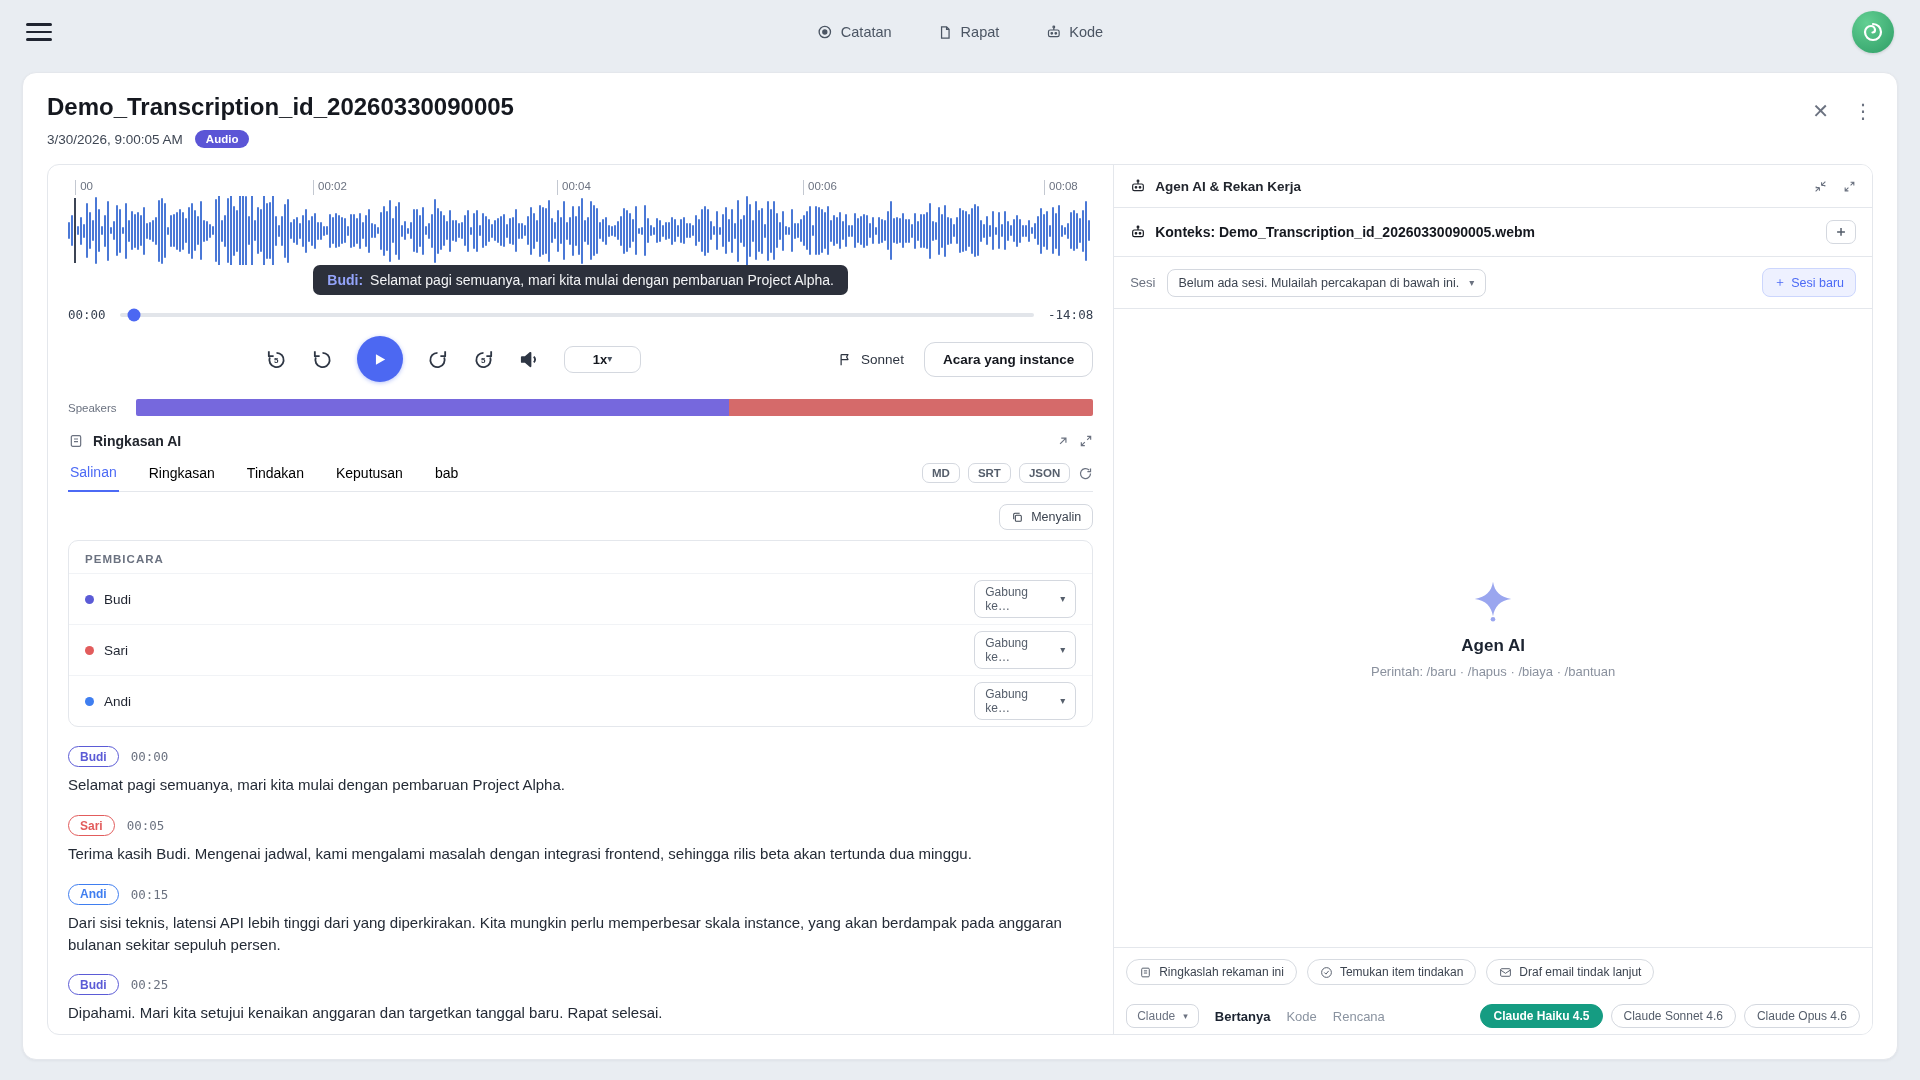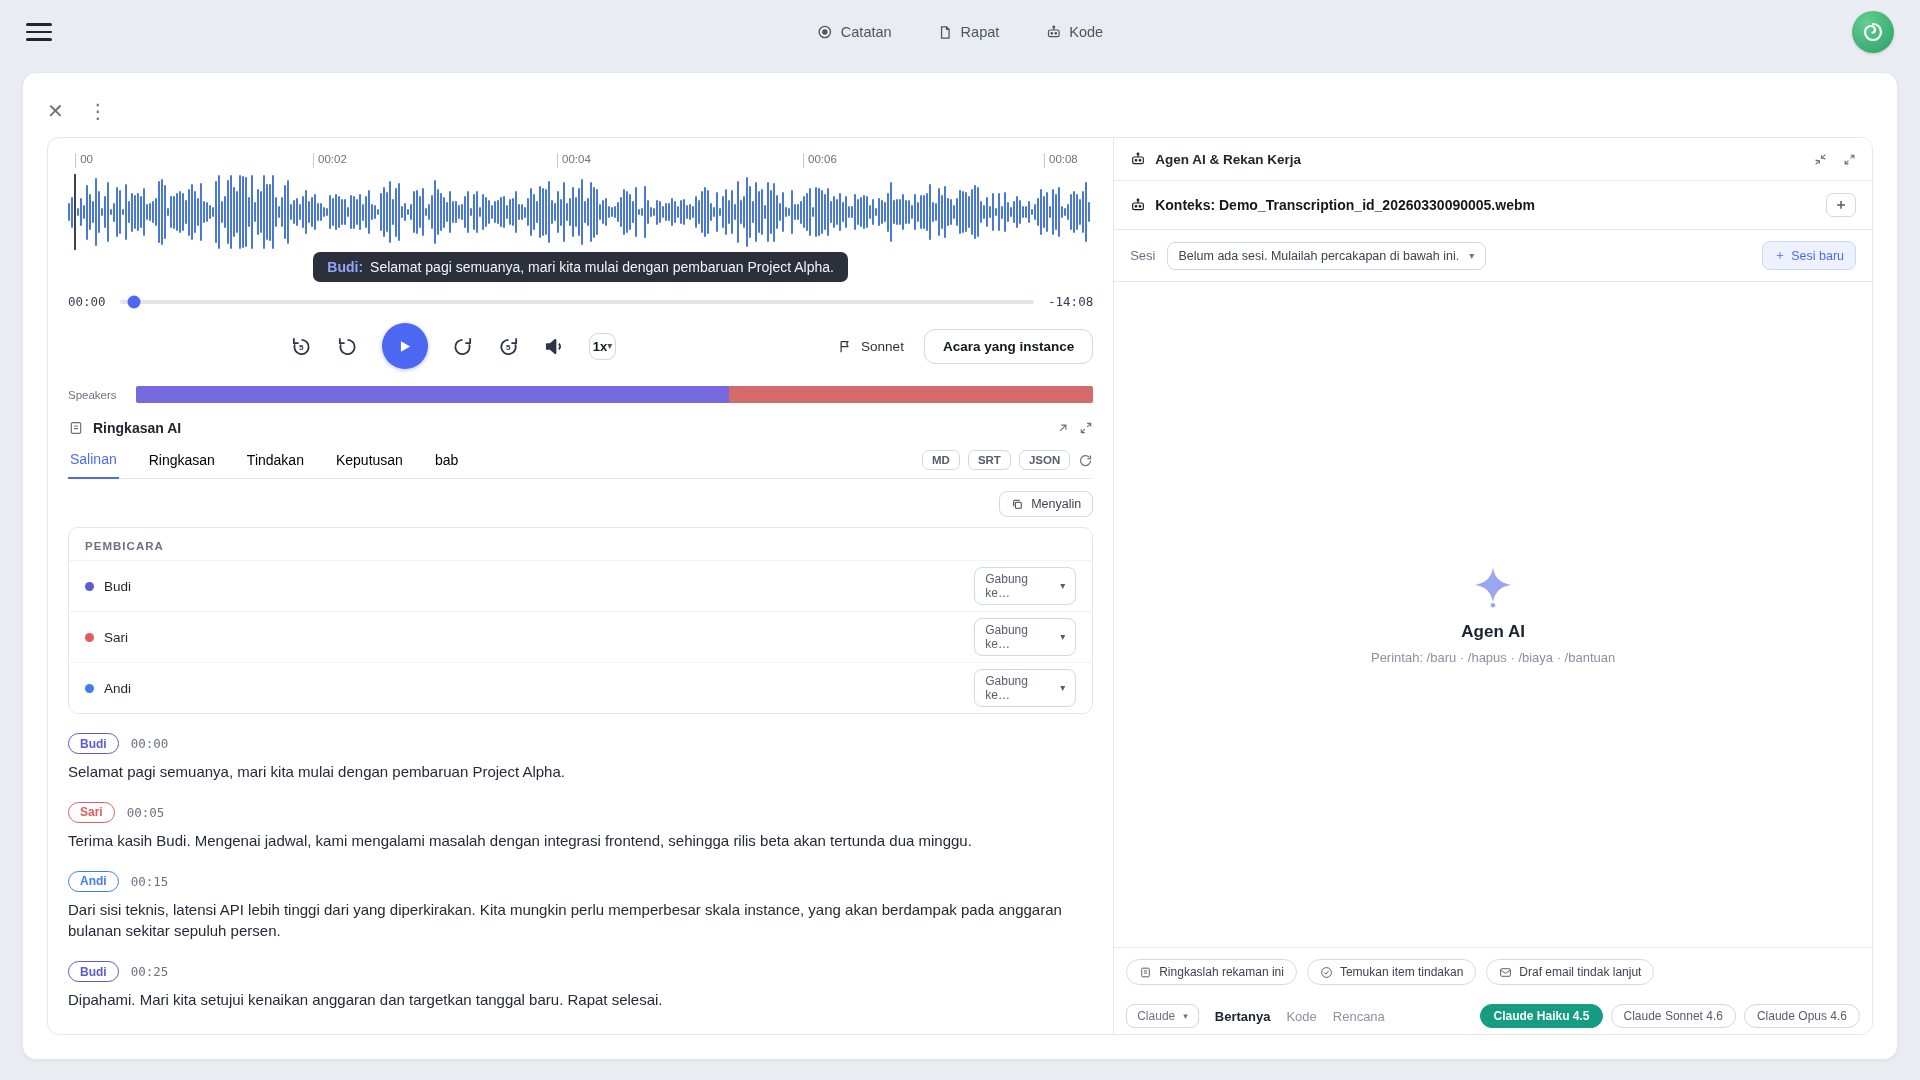--- a/index.html
+++ b/index.html
@@ -40,21 +40,21 @@
 .tooltip{align-self:center;margin-top:0;background:rgba(28,32,44,.93);color:#f3f4f6;font-size:14px;padding:7px 14px;border-radius:7px;display:flex;gap:7px;white-space:nowrap;z-index:2}
 .tooltip .spk{color:#94a4fb;font-weight:700}
 .progress-row{display:flex;align-items:center;gap:14px;margin-top:12px;font-size:12.5px;color:#374151;font-family:"DejaVu Sans Mono",monospace}
 .track{flex:1;height:4px;background:#e2e5ea;border-radius:2px;position:relative;cursor:pointer}
 .knob{position:absolute;left:1.6%;top:50%;transform:translate(-50%,-50%);width:13px;height:13px;background:#4c68f2;border-radius:50%}
 .controls-row{display:flex;align-items:center;margin-top:14px}
 .cgroup{display:flex;align-items:center;gap:23px;margin:0 auto}
 .icon-btn{color:#2e3644;cursor:pointer;position:relative}
 .icon-btn .num{position:absolute;left:50%;top:55%;transform:translate(-50%,-50%);font-size:8px;font-weight:700}
 .play{width:46px;height:46px;border-radius:50%;background:#4c68f2;display:flex;align-items:center;justify-content:center;cursor:pointer;box-shadow:0 1px 4px rgba(76,104,242,.4)}
-.speed{border:1px solid #d4d8df;border-radius:9px;padding:5px 3px;font-size:13px;font-weight:700;display:flex;align-items:center;color:#15181f;cursor:pointer}
+.speed{border:1px solid #d4d8df;border-radius:9px;padding:5px 28px;font-size:13px;font-weight:700;display:flex;align-items:center;color:#15181f;cursor:pointer}
 .speed .icon{font-size:10px;color:#4b5563}
 .right-controls{display:flex;align-items:center;gap:20px}
 .tandai{display:flex;gap:8px;font-size:13.5px;color:#2d3440;align-items:center;cursor:pointer}
 .acara{border:1.5px solid #d4d8df;border-radius:11px;padding:9px 18px;font-size:13.5px;font-weight:700;color:#15181f;cursor:pointer}
 .speakers-row{display:flex;align-items:center;margin-top:17px;gap:14px}
 .spk-label{font-size:11.5px;color:#6b7280;width:54px}
 .spk-bar{flex:1;height:17px;display:flex;border-radius:2px;overflow:hidden}
 .spk-bar div{height:100%}
 
 
@@ -156,20 +156,27 @@
   </div>
   <div class="logo">
     <svg width="24" height="24" viewBox="0 0 24 24" fill="none" stroke="#fff" stroke-width="2.2" stroke-linecap="round">
         <path d="M12 4a8 8 0 1 1-8 8 6 6 0 0 1 6-6 4 4 0 0 1 4 4 2.5 2.5 0 0 1-2.5 2.5"></path>
       </svg>
   </div>
 </div>
 
 <div class="card">
   <div class="card-head">
+    <div>
+      <div class="page-title">Demo_Transcription_id_20260330090005</div>
+      <div class="meta">
+        <span>3/30/2026, 9:00:05 AM</span>
+        <span class="badge-audio">Audio</span>
+      </div>
+    </div>
     <div class="head-actions">
       <span class="icon">✕</span>
       <span class="icon">⋮</span>
     </div>
   </div>
 
   <div class="workspace">
 
     <div class="left">
 

